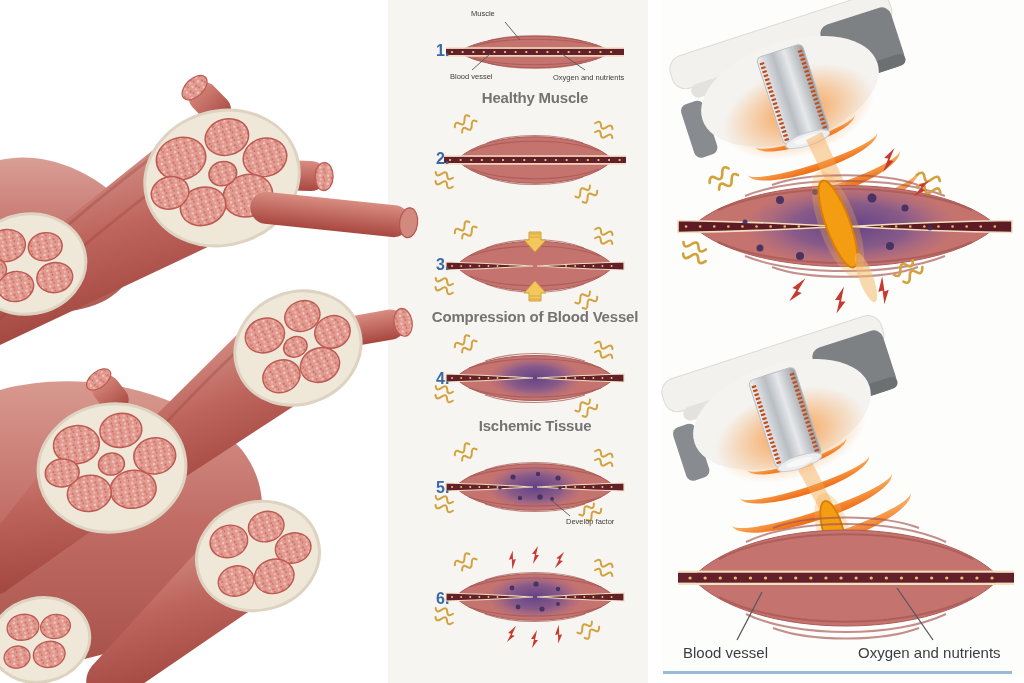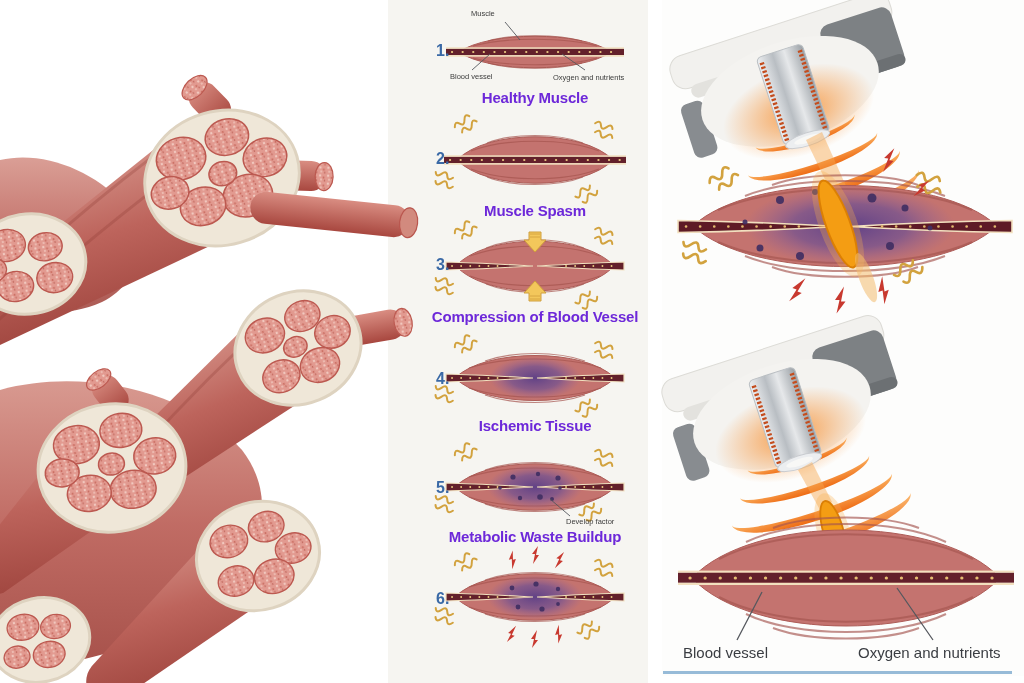--- a/index.html
+++ b/index.html
@@ -3,21 +3,21 @@
 <meta charset="utf-8">
 <style>
   html,body{margin:0;padding:0;background:#fff;}
   .root{position:relative;width:1024px;height:683px;overflow:hidden;background:#fff;
         font-family:"Liberation Sans",sans-serif;}
   .strip{position:absolute;left:388px;top:0;width:260px;height:683px;background:#f6f5f1;}
   .rightpanel{position:absolute;left:662px;top:0;width:362px;height:676px;background:#fdfdfc;}
   .artwork{position:absolute;left:0;top:0;width:1024px;height:683px;}
   .stage-num{position:absolute;font-weight:bold;font-size:16px;color:#3a69a6;white-space:nowrap;}
   .stage-label{position:absolute;left:420px;width:230px;text-align:center;font-weight:bold;
-               font-size:15px;letter-spacing:-0.2px;color:#6d28d9;white-space:nowrap;}
+               font-size:15px;letter-spacing:-0.2px;color:#737373;white-space:nowrap;}
   .callout{position:absolute;font-size:7.5px;color:#3c3c3c;white-space:nowrap;text-align:center;}
   .big-callout{position:absolute;font-size:15px;color:#3a3d42;white-space:nowrap;}
   .divider{position:absolute;left:663px;top:671px;width:349px;height:3px;background:#97bbd8;}
 </style>
 </head>
 <body>
 
 <div class="root">
 
   <div class="strip"></div>
@@ -352,24 +352,22 @@
   </svg>
 
   <span class="stage-num" style="left:436px;top:42px">1.</span>
   <span class="stage-num" style="left:436px;top:150px">2.</span>
   <span class="stage-num" style="left:436px;top:256px">3.</span>
   <span class="stage-num" style="left:436px;top:370px">4.</span>
   <span class="stage-num" style="left:436px;top:479px">5.</span>
   <span class="stage-num" style="left:436px;top:590px">6.</span>
 
   <div class="stage-label" style="top:89px">Healthy Muscle</div>
-  <div class="stage-label" style="top:202px">Muscle Spasm</div>
   <div class="stage-label" style="top:417px">Ischemic Tissue</div>
   <div class="stage-label" style="top:308px">Compression of Blood Vessel</div>
-  <div class="stage-label" style="top:528px">Metabolic Waste Buildup</div>
 
   <span class="callout" style="left:471px;top:9px">Muscle</span>
   <span class="callout" style="left:450px;top:72px">Blood vessel</span>
   <span class="callout" style="left:553px;top:73px">Oxygen and nutrients</span>
   <span class="callout" style="left:566px;top:517px">Develop factor</span>
 
   <span class="big-callout" style="left:683px;top:644px">Blood vessel</span>
   <span class="big-callout" style="left:858px;top:644px">Oxygen and nutrients</span>
 
   <div class="divider"></div>

